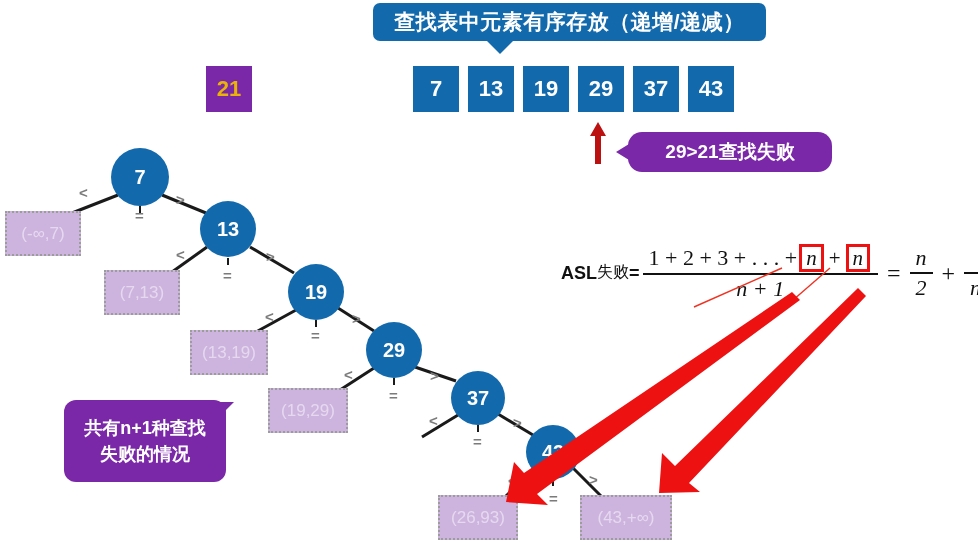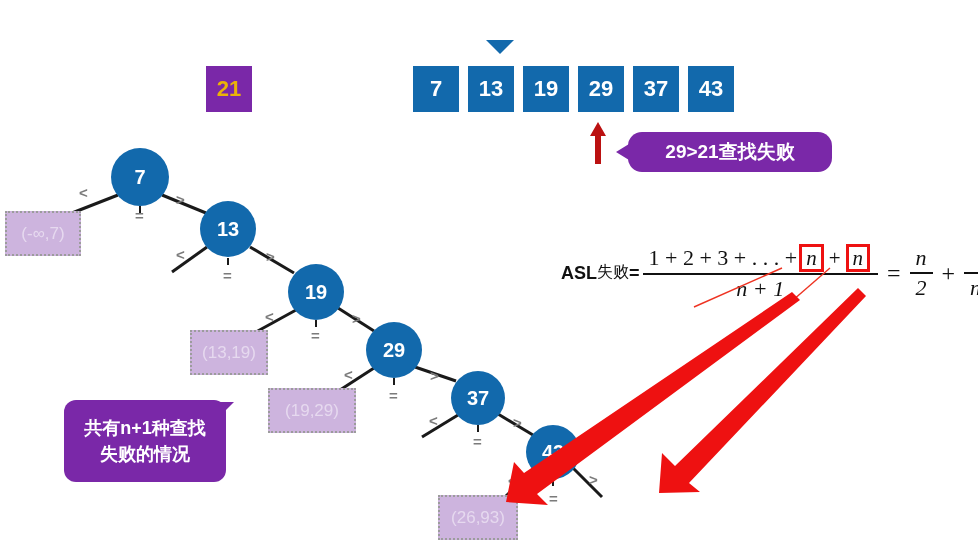--- a/index.html
+++ b/index.html
@@ -259,20 +259,23 @@
     width: 978px;
     height: 542px;
     pointer-events: none;
   }
 </style>
 </head>
 <body>
 
 <div id="stage">
 
+  <div class="banner">
+    <span class="banner-text">查找表中元素有序存放（递增/递减）</span>
+  </div>
   <div class="banner-tail"></div>
 
   <div class="target-box">
     <span class="target-box-inner">21</span>
   </div>
 
   <div class="array-cell" style="left:413px;">7</div>
   <div class="array-cell" style="left:468px;">13</div>
   <div class="array-cell" style="left:523px;">19</div>
   <div class="array-cell" style="left:578px;">29</div>
@@ -312,23 +315,25 @@
       <line x1="140" y1="206" x2="140" y2="213" stroke-width="2"></line>
       <line x1="228" y1="258" x2="228" y2="265" stroke-width="2"></line>
       <line x1="316" y1="320" x2="316" y2="327" stroke-width="2"></line>
       <line x1="394" y1="378" x2="394" y2="385" stroke-width="2"></line>
       <line x1="478" y1="425" x2="478" y2="432" stroke-width="2"></line>
       <line x1="553" y1="479" x2="553" y2="486" stroke-width="2"></line>
     </g>
   </svg>
 
   <div class="interval" style="left:5px;  top:211px; width:76px; height:45px;">(-∞,7)</div>
+  <div class="interval" style="left:104px;top:270px; width:76px; height:45px;">(7,13)</div>
   <div class="interval" style="left:190px;top:330px; width:78px; height:45px;">(13,19)</div>
-  <div class="interval" style="left:268px;top:388px; width:88px; height:45px;">(19,29)</div>
+  <div class="interval" style="left:268px;top:388px; width:80px; height:45px;">(19,29)</div>
   <div class="interval" style="left:438px;top:495px; width:80px; height:45px;">(26,93)</div>
+  <div class="interval" style="left:580px;top:495px; width:92px; height:45px;">(43,+∞)</div>
 
   <div class="node" style="left:111px; top:148px; width:58px; height:58px;">7</div>
   <div class="node" style="left:200px; top:201px; width:56px; height:56px;">13</div>
   <div class="node" style="left:288px; top:264px; width:56px; height:56px;">19</div>
   <div class="node" style="left:366px; top:322px; width:56px; height:56px;">29</div>
   <div class="node" style="left:451px; top:371px; width:54px; height:54px;">37</div>
   <div class="node" style="left:526px; top:425px; width:54px; height:54px;">43</div>
 
   <div class="edge-label" style="left:79px;  top:185px;">&lt;</div>
   <div class="edge-label" style="left:135px; top:208px;">=</div>

